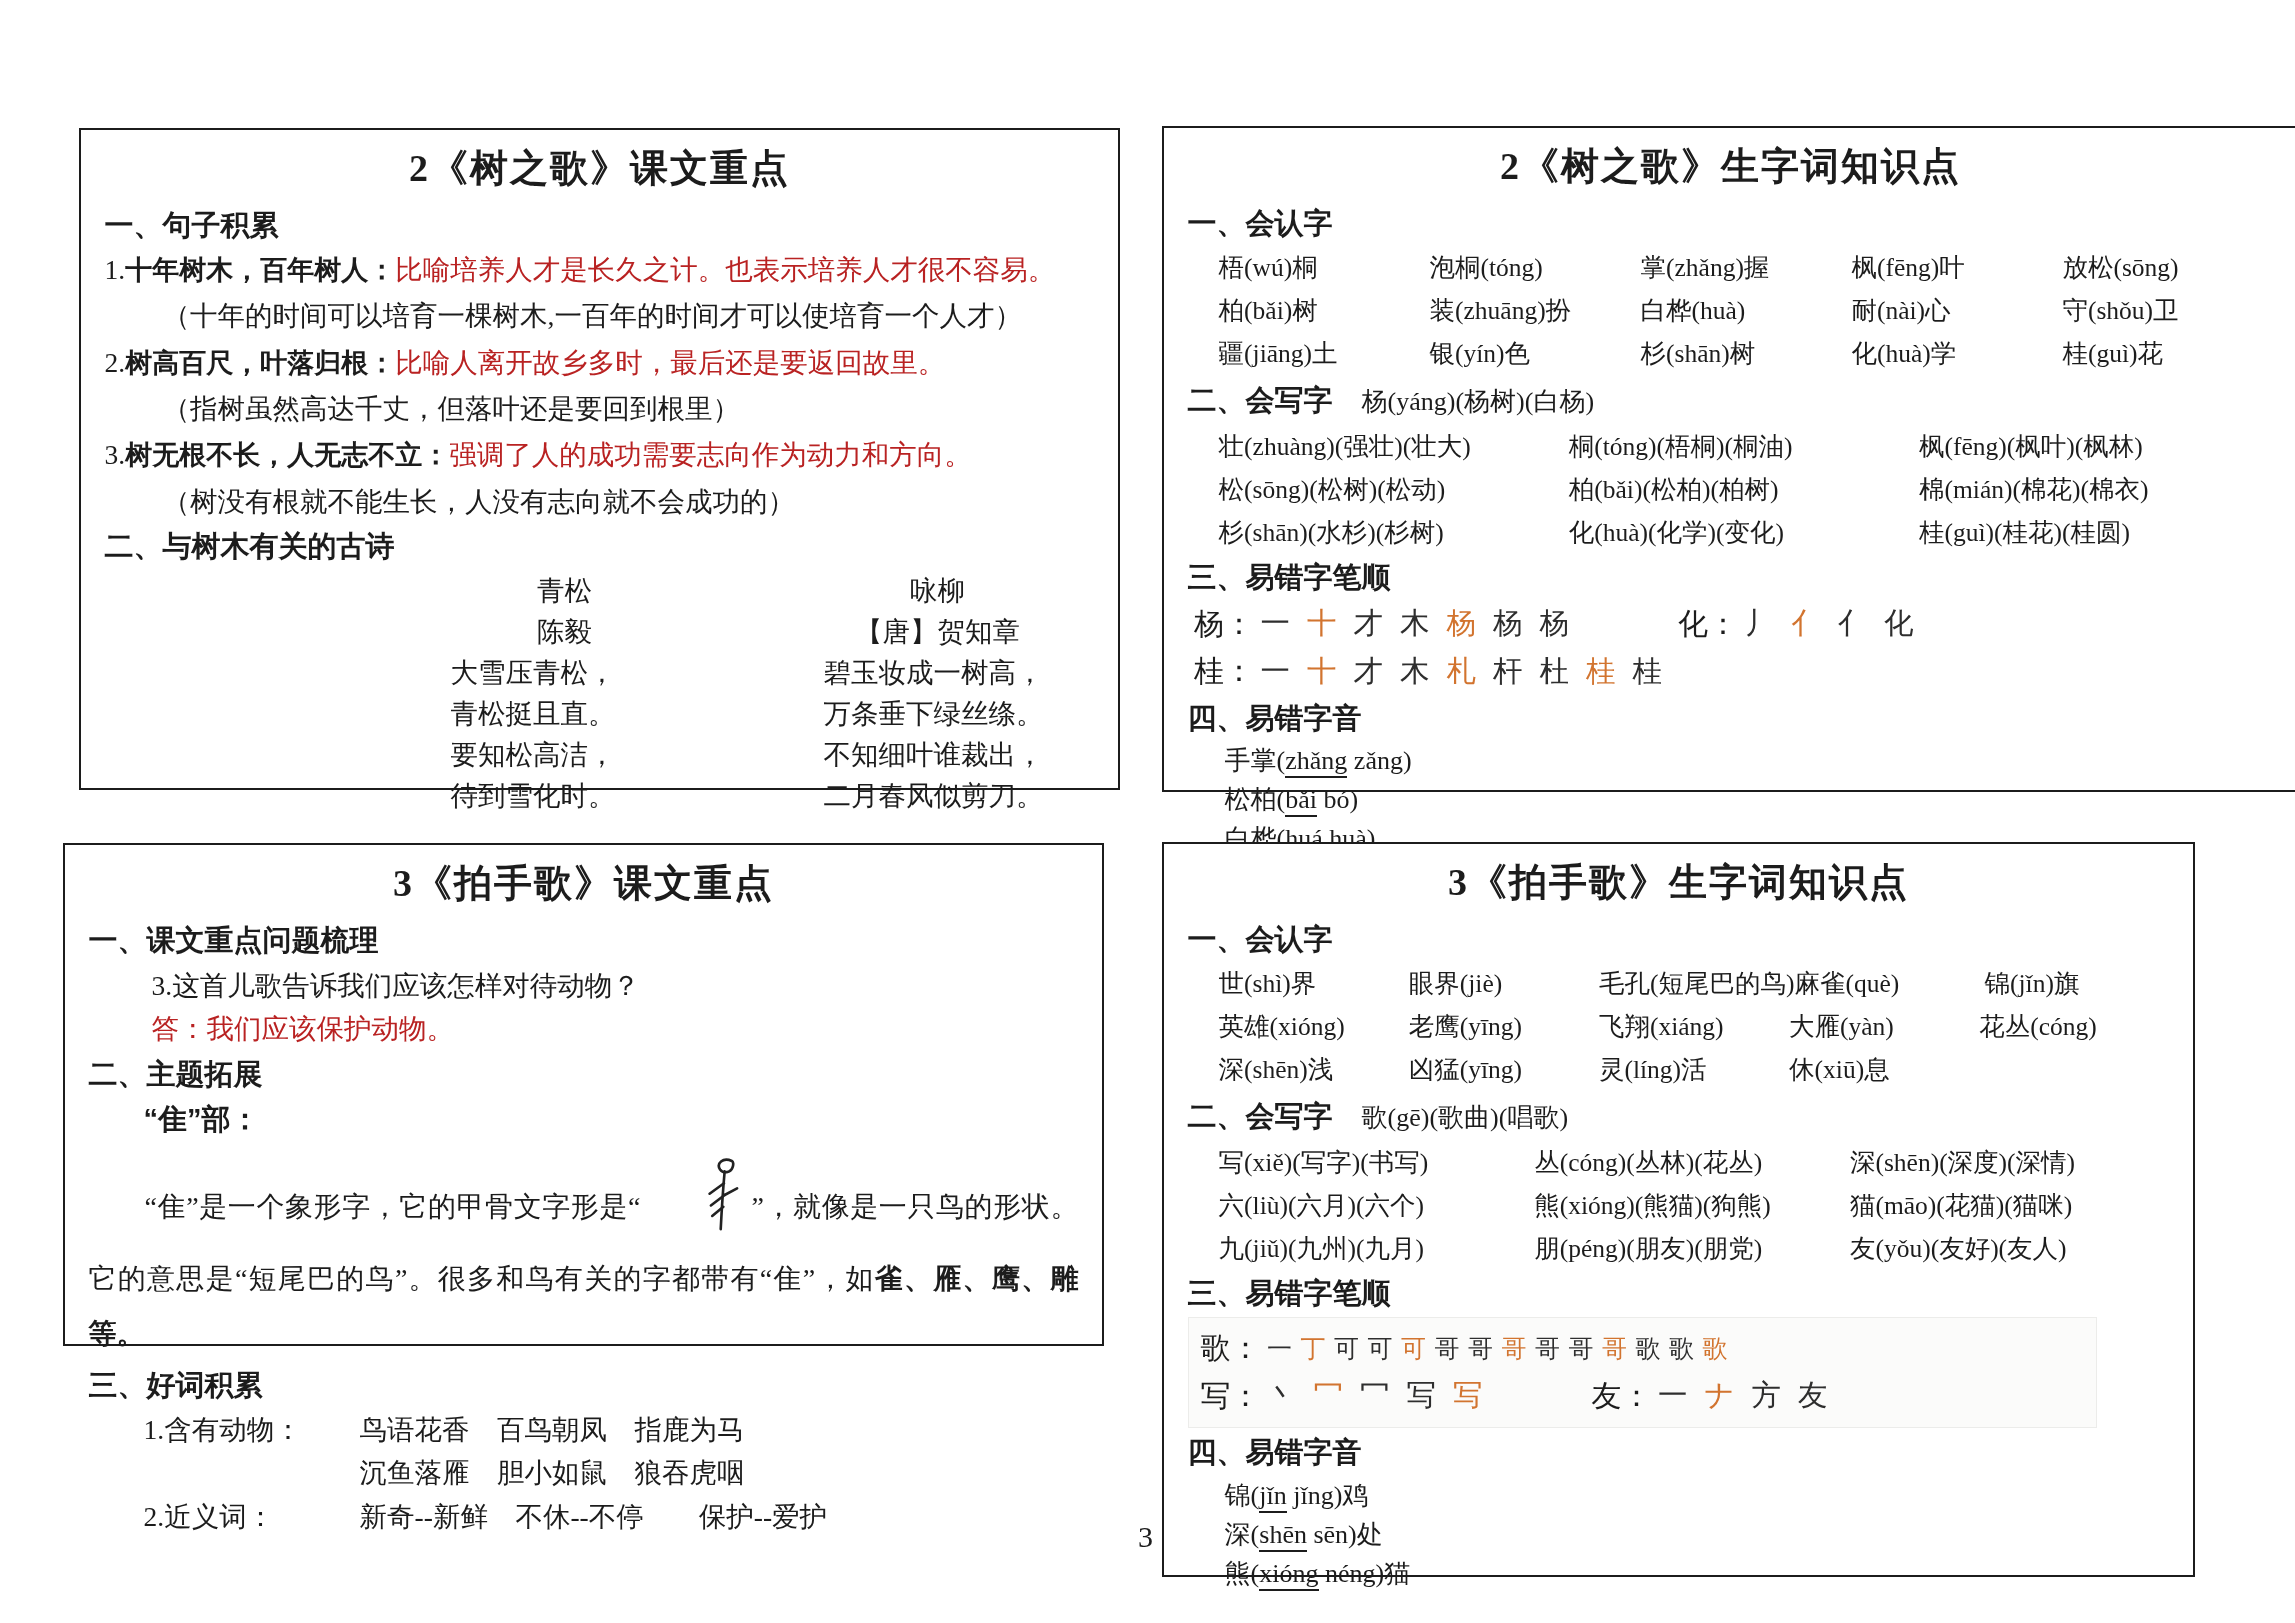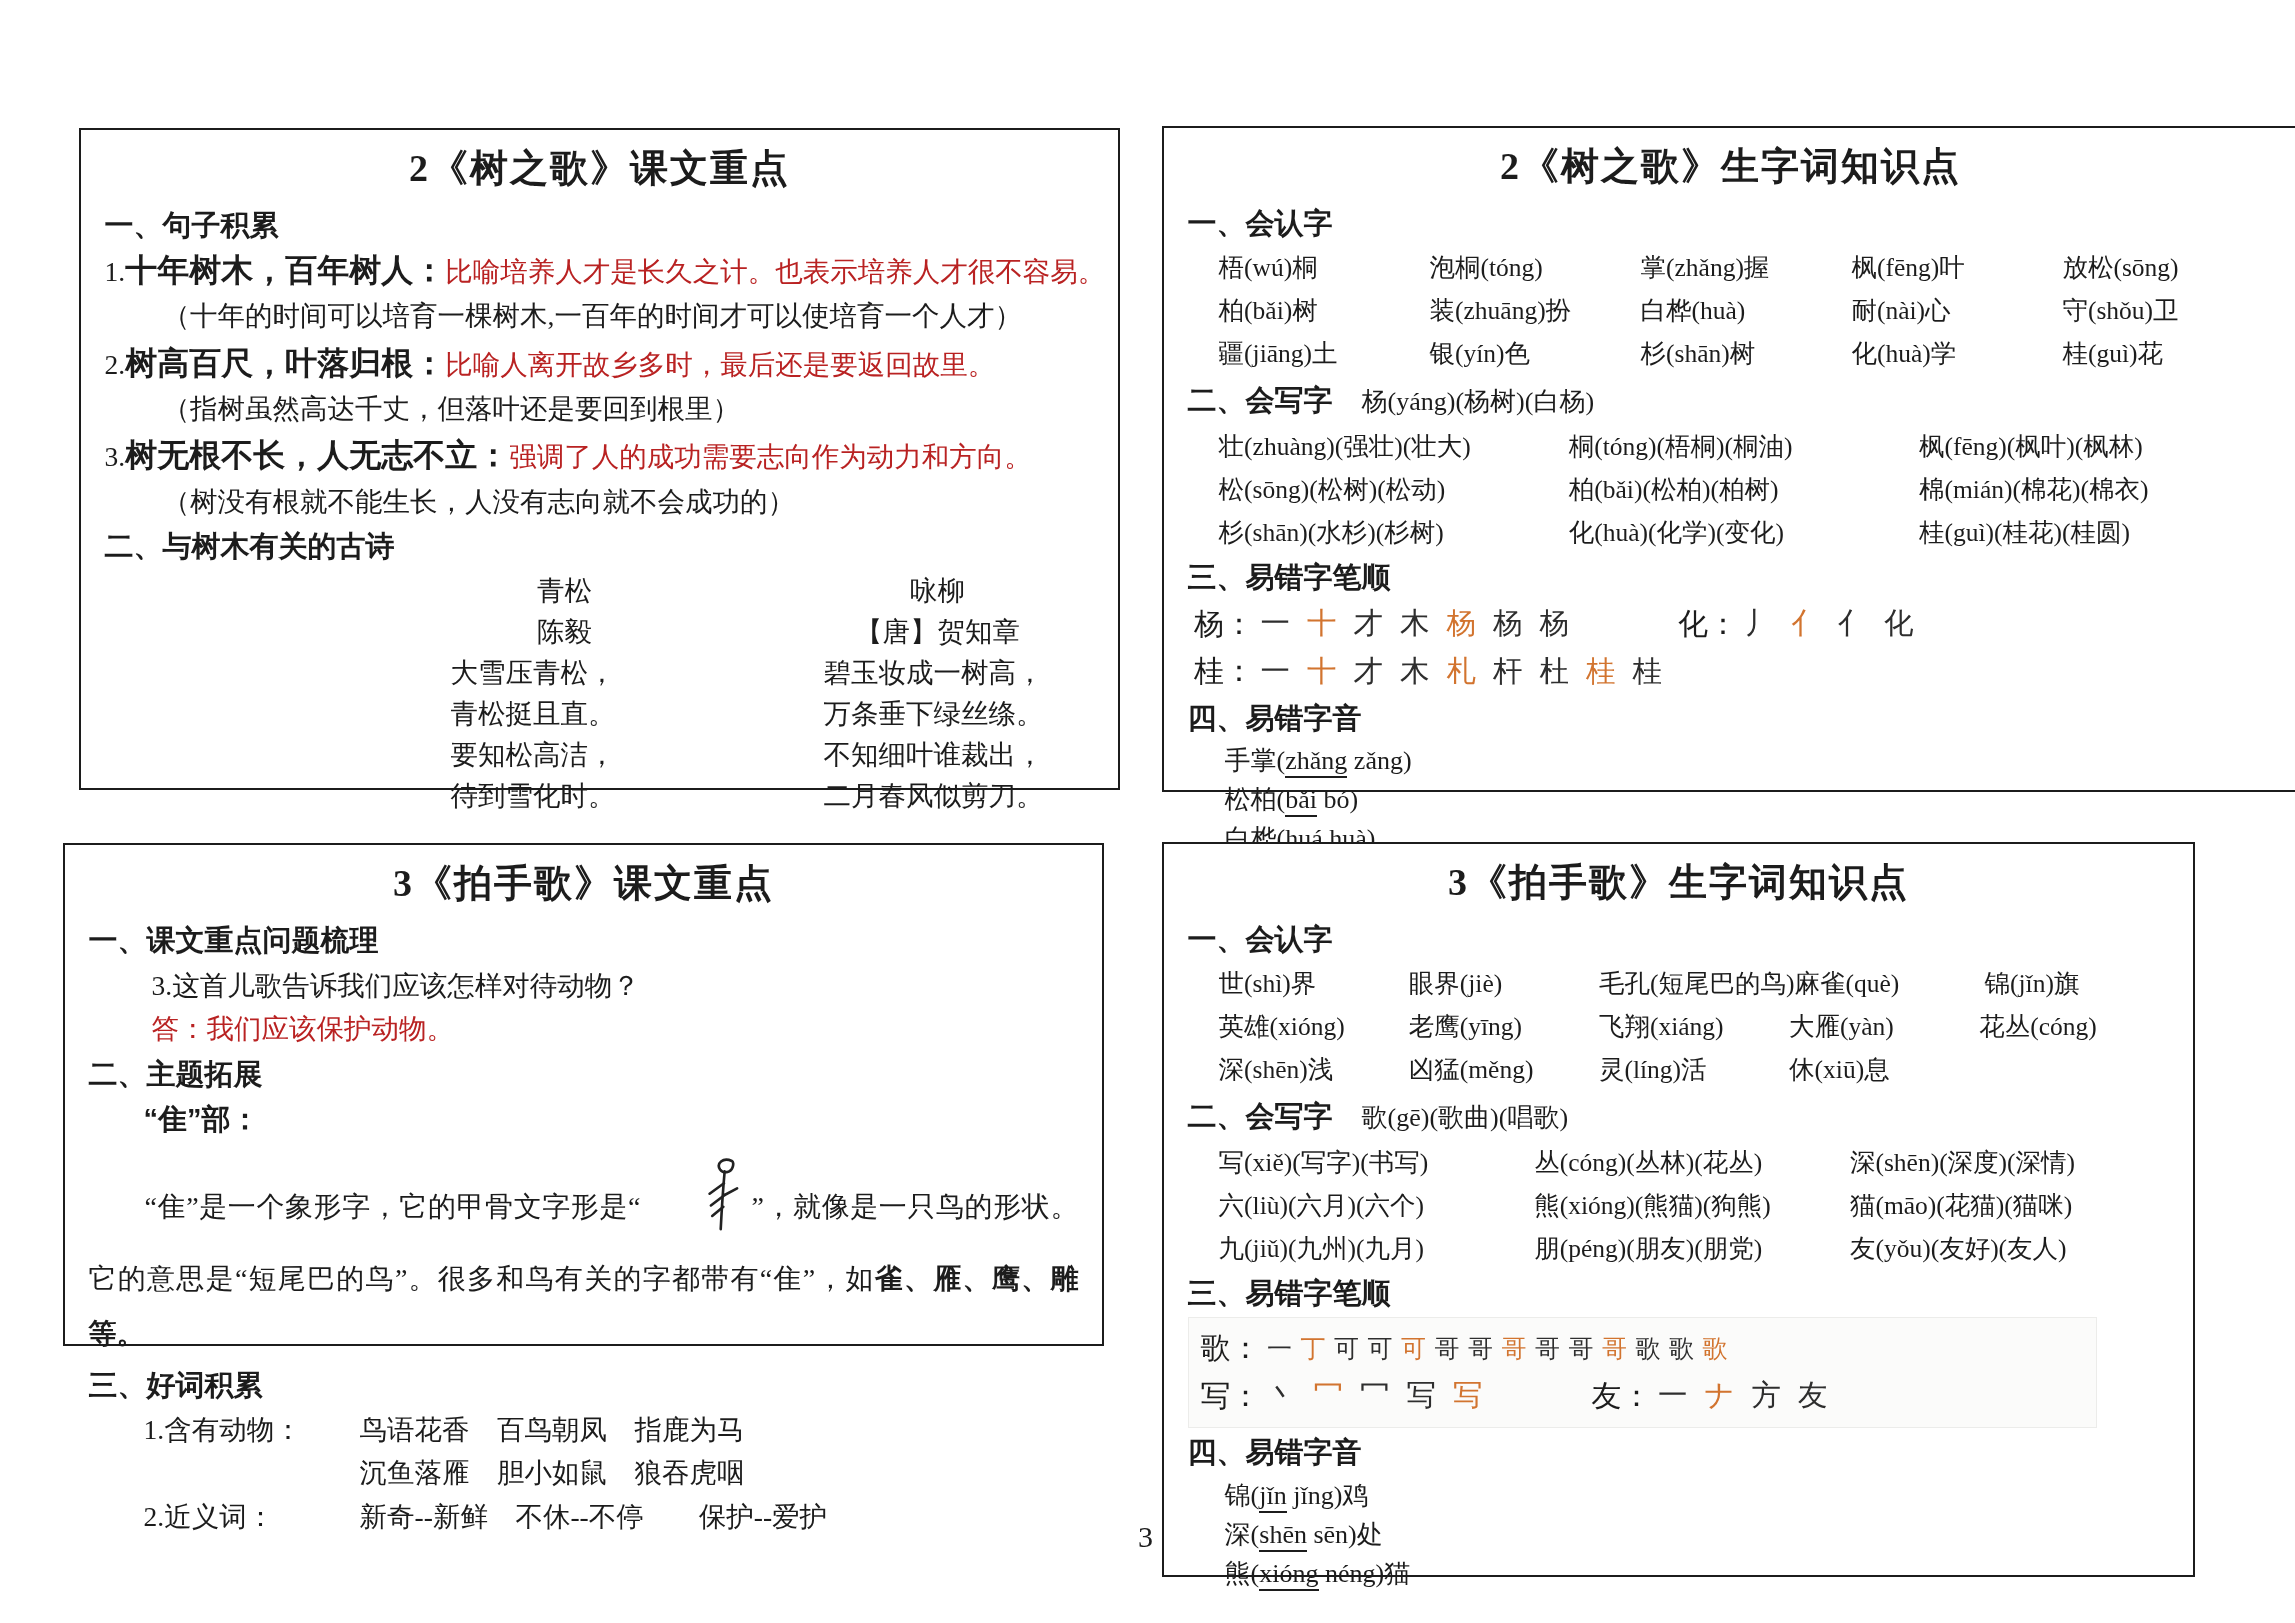--- a/index.html
+++ b/index.html
@@ -27,21 +27,21 @@
     letter-spacing:2px;font-family:"Liberation Serif","DejaVu Serif",serif;
   }
   .hei{font-family:"Liberation Sans","DejaVu Sans",sans-serif;font-weight:bold;}
   .sec-header{
     font-family:"Liberation Sans","DejaVu Sans",sans-serif;font-weight:bold;
     font-size:29px;line-height:39px;margin:5.2px 0 3.9px 0;
   }
   
   .item{font-size:27.5px;line-height:42px;margin:3.9px 0 0 0;white-space:nowrap;}
   .item .num{font-size:27.5px;}
-  .item .head{font-family:Liberation Sans, sans-serif;font-weight:bold;font-size:32px;}
+  .item .head{font-family:Liberation Mono, monospace;font-weight:bold;font-size:27px;}
   .item .red-note{color:var(--red);font-size:27.5px;}
   .item-note{font-size:27.5px;line-height:41px;margin:2.6px 0 5.2px 58px;}
   .poems{display:flex;justify-content:flex-end;gap:59px;margin-top:3px;}
   .poem{width:314px;}
   .poem-title,.poem-author{text-align:center;font-size:27.5px;line-height:41px;}
   .poem-line{font-size:27.5px;line-height:41px;padding-left:43px;}
   
   .word-row{display:flex;padding-left:31px;font-size:25.5px;line-height:41px;margin:2px 0;}
   .cols5 > .w{flex:0 0 20%;white-space:nowrap;}
   .cols3 > .w{flex:0 0 33.2%;white-space:nowrap;}
@@ -256,21 +256,21 @@
   </div>
   <div class="word-row cols5">
     <span class="w">英雄(xióng)</span>
     <span class="w">老鹰(yīng)</span>
     <span class="w">飞翔(xiáng)</span>
     <span class="w">大雁(yàn)</span>
     <span class="w">花丛(cóng)</span>
   </div>
   <div class="word-row cols5">
     <span class="w">深(shēn)浅</span>
-    <span class="w">凶猛(měng)</span>
+    <span class="w">凶猛(yīng)</span>
     <span class="w">灵(líng)活</span>
     <span class="w">休(xiū)息</span>
   </div>
 
   <div class="sec-line">
     <span class="sec-header">二、会写字</span>
     <span class="inline-word">歌(gē)(歌曲)(唱歌)</span>
   </div>
   <div class="word-row cols3">
     <span class="w">写(xiě)(写字)(书写)</span>

